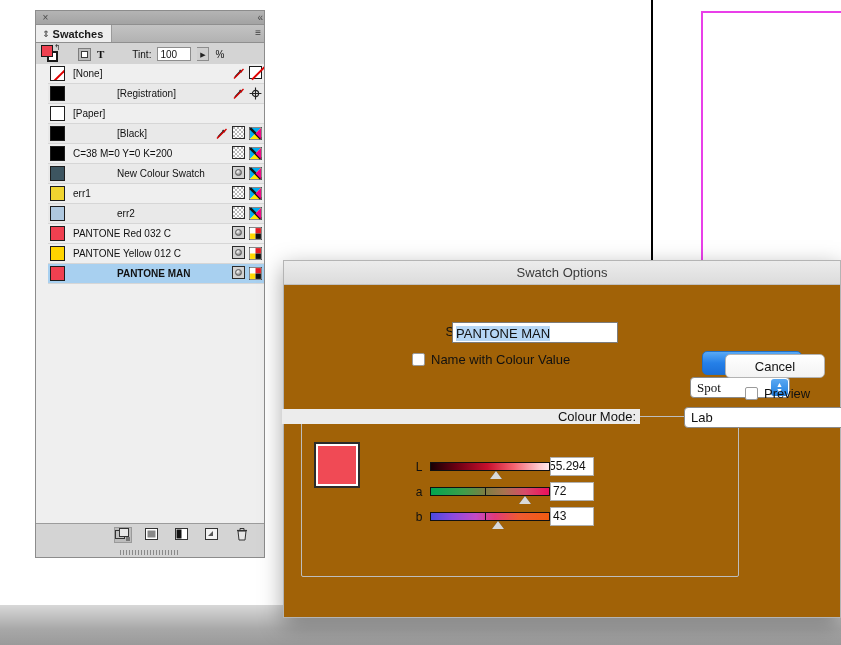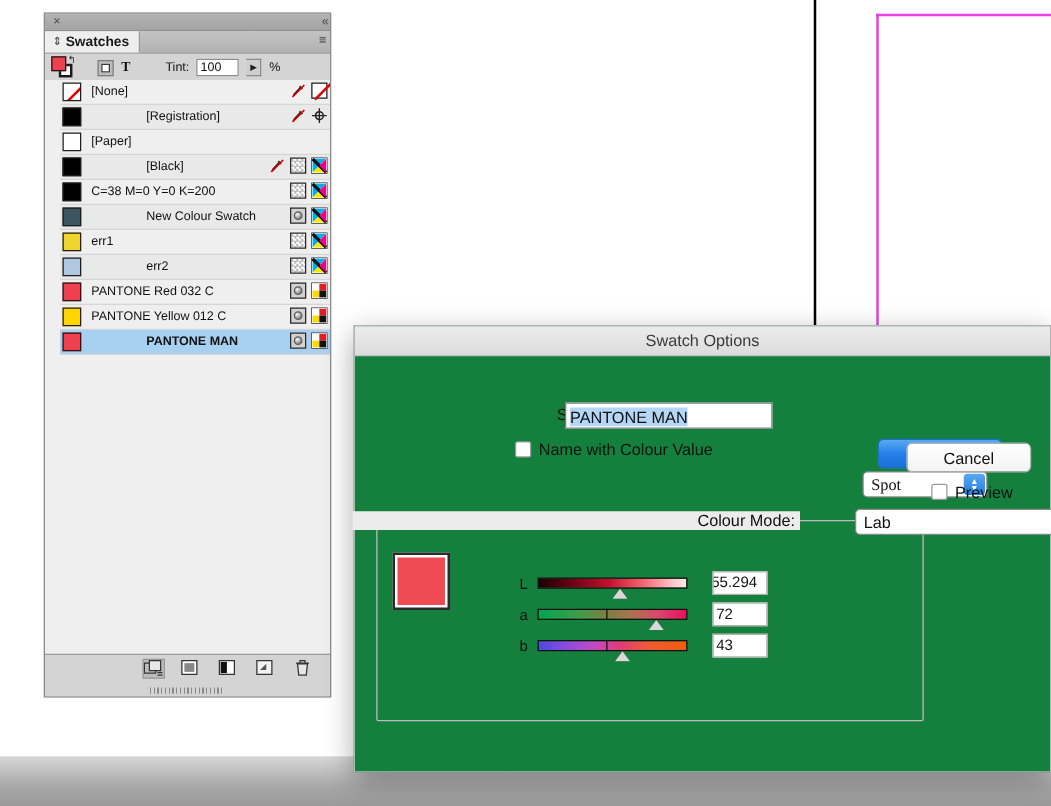--- a/index.html
+++ b/index.html
@@ -145,21 +145,21 @@
     display:flex;align-items:center;justify-content:center;
   }
   .grip span{
     display:block;width:60px;height:5px;
     background:repeating-linear-gradient(90deg,#8a8a8a 0px,#8a8a8a 1px,transparent 1px,transparent 3px);
   }
 
   
   #swatch-options-dialog{
     position:absolute;left:283px;top:260px;width:558px;height:358px;
-    background:#15803d;border:1px solid #b4b4b4;box-sizing:border-box;
+    background:#a16207;border:1px solid #b4b4b4;box-sizing:border-box;
     box-shadow:0 7px 22px rgba(0,0,0,.35);
   }
   .dlg-titlebar{
     height:23px;background:linear-gradient(180deg,#ececec 0%,#dcdcdc 100%);
     border-bottom:1px solid #c0c0c0;display:flex;align-items:center;justify-content:center;
   }
   .dlg-title{font-size:13px;color:#3a3a3a;}
   .dlg-body{position:relative;height:334px;}
   .lbl{font-size:13px;color:#111;}
   .lbl-name{position:absolute;left:76px;top:39px;width:170px;text-align:right;}
@@ -222,21 +222,21 @@
     border-bottom:8px solid #d9d9d9;
     filter:drop-shadow(0 0 0.5px #333);
   }
   .thumb::after{
     content:"";position:absolute;left:-6px;top:0px;width:0;height:0;
     border-left:6px solid transparent;border-right:6px solid transparent;
     border-bottom:8px solid transparent;
   }
   .val-input{
     width:44px;height:19px;background:#fff;border:1px solid #b0b0b0;box-sizing:border-box;
-    font-size:12px;color:#111;padding:0 2px;margin-left:20px;line-height:17px;
+    font-size:12px;color:#111;padding:0 2px;margin-left:0;line-height:17px;
     overflow:hidden;white-space:nowrap;
   }
 
   .btn{
     position:absolute;width:100px;height:24px;border-radius:5px;box-sizing:border-box;
     font-size:13px;display:flex;align-items:center;justify-content:center;
   }
   #ok-button{
     left:418px;top:38px;color:#fff;border:1px solid #2070c8;
     background:linear-gradient(180deg,#59a9f5 0%,#2580e8 50%,#1b6fd8 100%);

